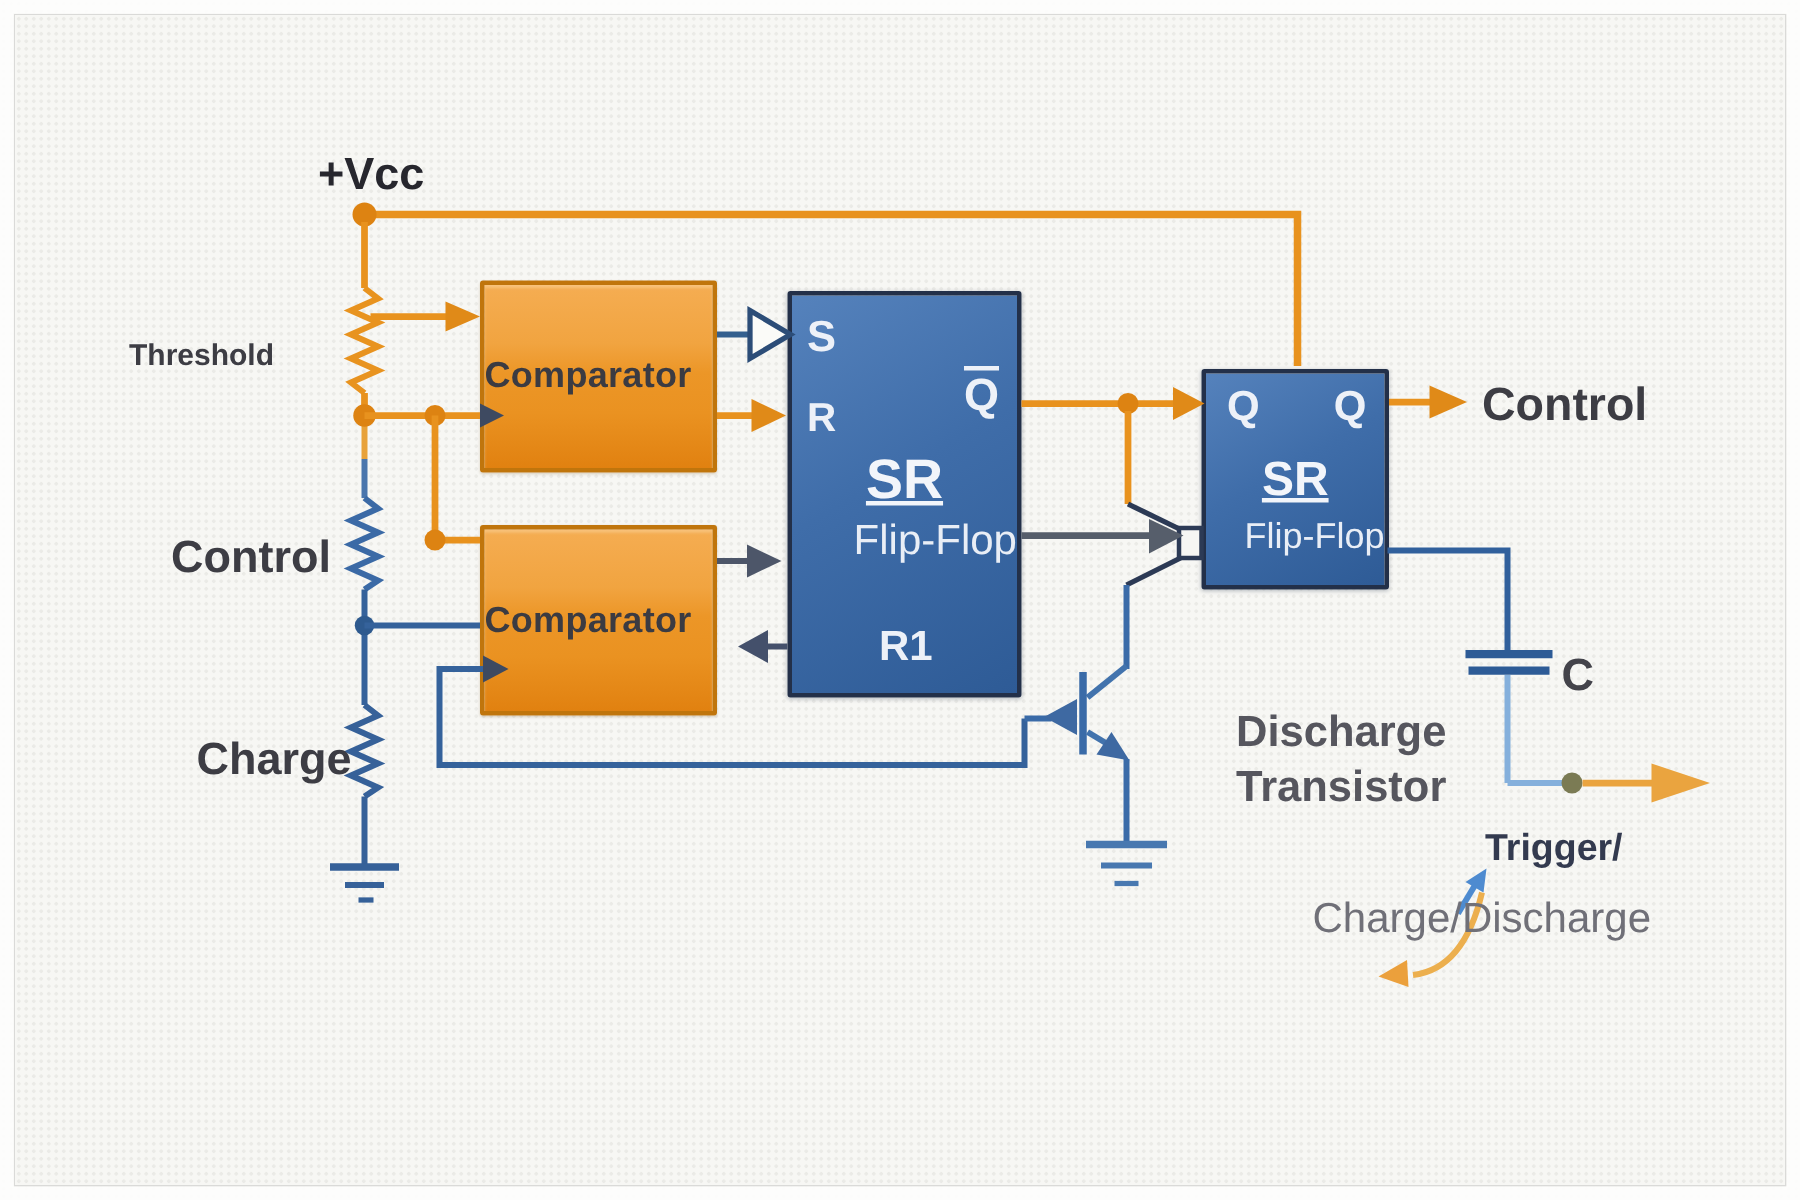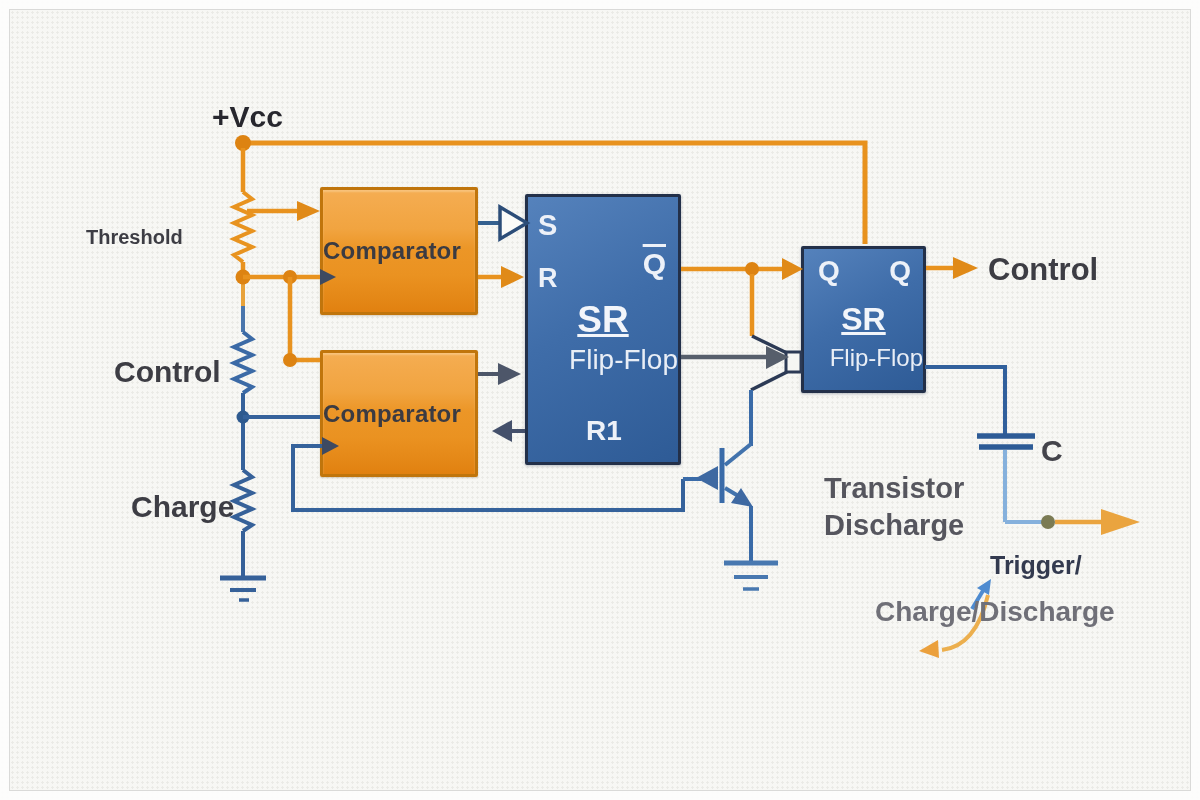--- a/index.html
+++ b/index.html
@@ -42,21 +42,21 @@
   .lbl{position:absolute;z-index:20;white-space:nowrap;}
   .lbl-dark{color:#3d3d44;font-weight:700;}
   .lbl-vcc{left:212px;top:100px;font-size:30px;font-weight:700;color:#27272e;}
   .lbl-threshold{left:86px;top:226px;font-size:20px;}
   .lbl-control{left:114px;top:355px;font-size:30px;}
   .lbl-trigger{left:131px;top:490px;font-size:30px;}
   .lbl-output{left:988px;top:252px;font-size:31px;}
   .lbl-c{left:1041px;top:434px;font-size:30px;font-weight:700;color:#44444b;}
   .lbl-discharge{left:824px;top:470px;font-size:29px;font-weight:700;color:#56565e;line-height:37px;}
   .lbl-charge-bold{left:990px;top:551px;font-size:25px;font-weight:700;color:#333a4f;}
-  .lbl-charge-gray{left:875px;top:596px;font-size:28px;font-weight:700;color:#707078;}
+  .lbl-charge-gray{left:875px;top:596px;font-size:28px;font-weight:400;color:#707078;}
 </style>
 </head>
 <body>
 
 <div class="canvas">
 
   <div class="block orange-block" style="left:320px;top:175px;width:158px;height:128px;">
     <span class="comp-label">Comparator</span>
   </div>
 
@@ -219,21 +219,21 @@
   </svg>
 
   <div class="lbl lbl-vcc">+Vcc</div>
   <div class="lbl lbl-dark lbl-threshold">Threshold</div>
   <div class="lbl lbl-dark lbl-control">Control</div>
   <div class="lbl lbl-dark lbl-trigger">Charge</div>
   <div class="lbl lbl-dark lbl-output">Control</div>
   <div class="lbl lbl-c">C</div>
 
   <div class="lbl lbl-discharge">
+    <div>Discharge</div>
     <div>Transistor</div>
-    <div>Discharge</div>
   </div>
 
   <div class="lbl lbl-charge-bold">Trigger/</div>
   <div class="lbl lbl-charge-gray">Charge/Discharge</div>
 
   <div class="frame-overlay"></div>
 </div>
 
 </body></html>

